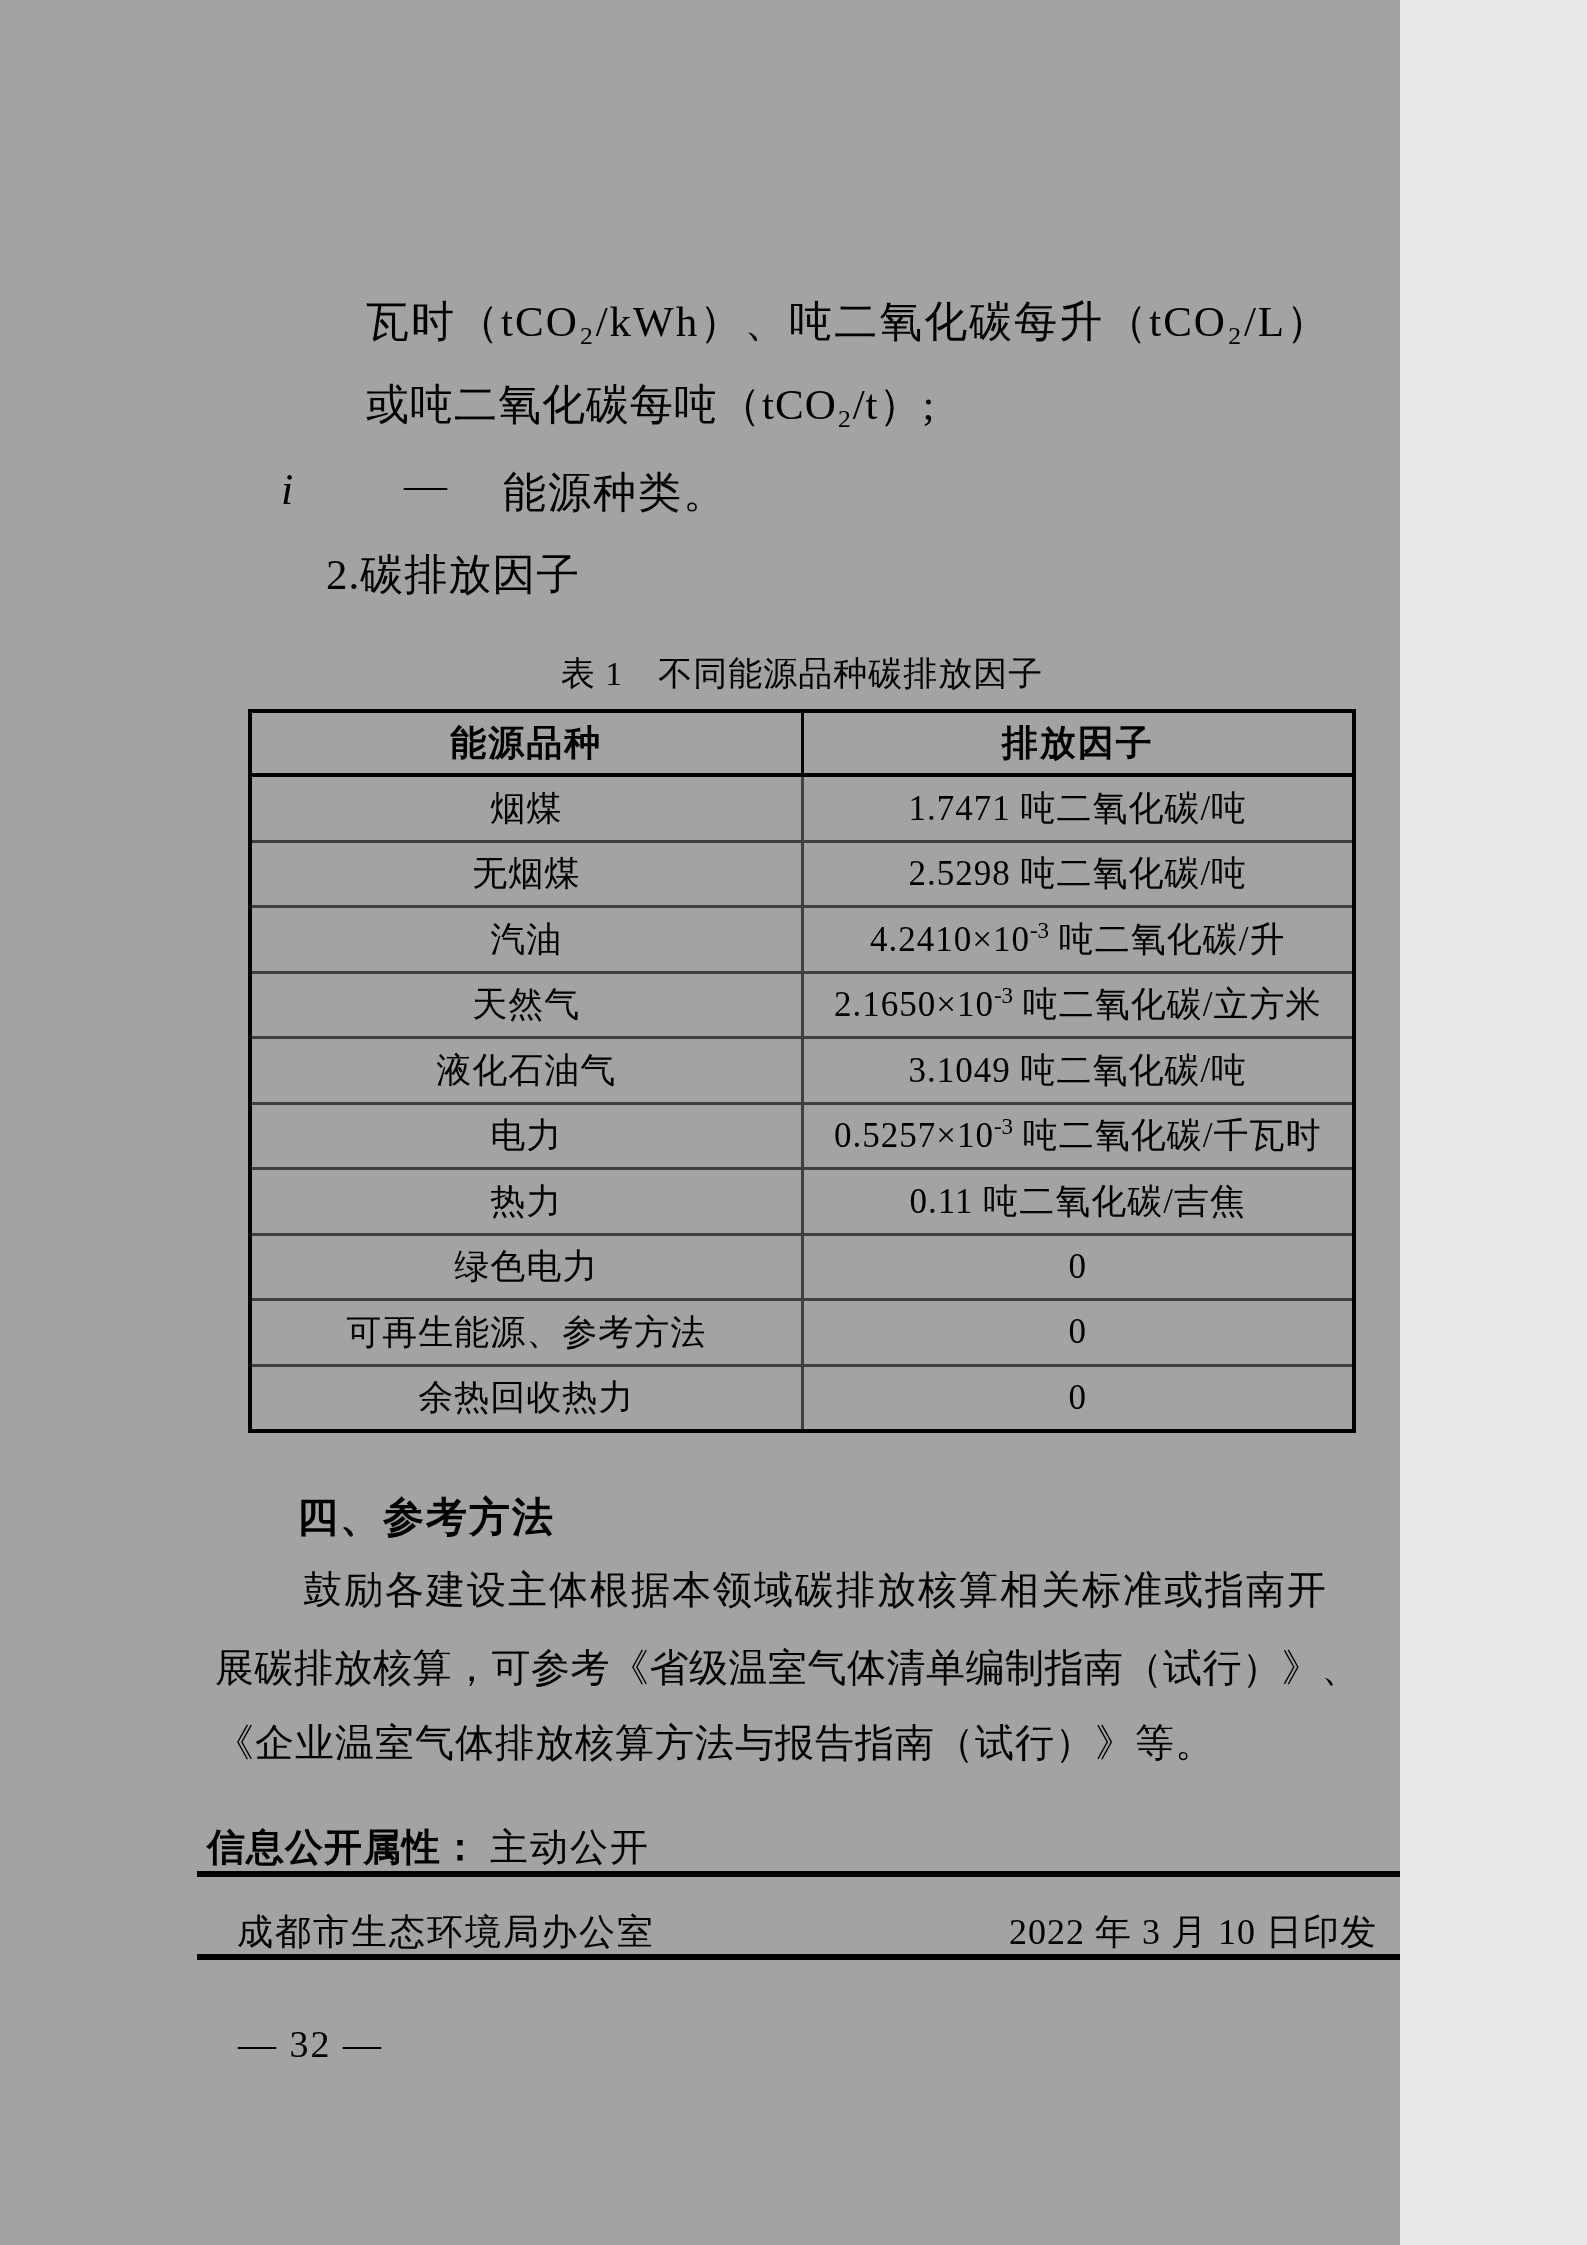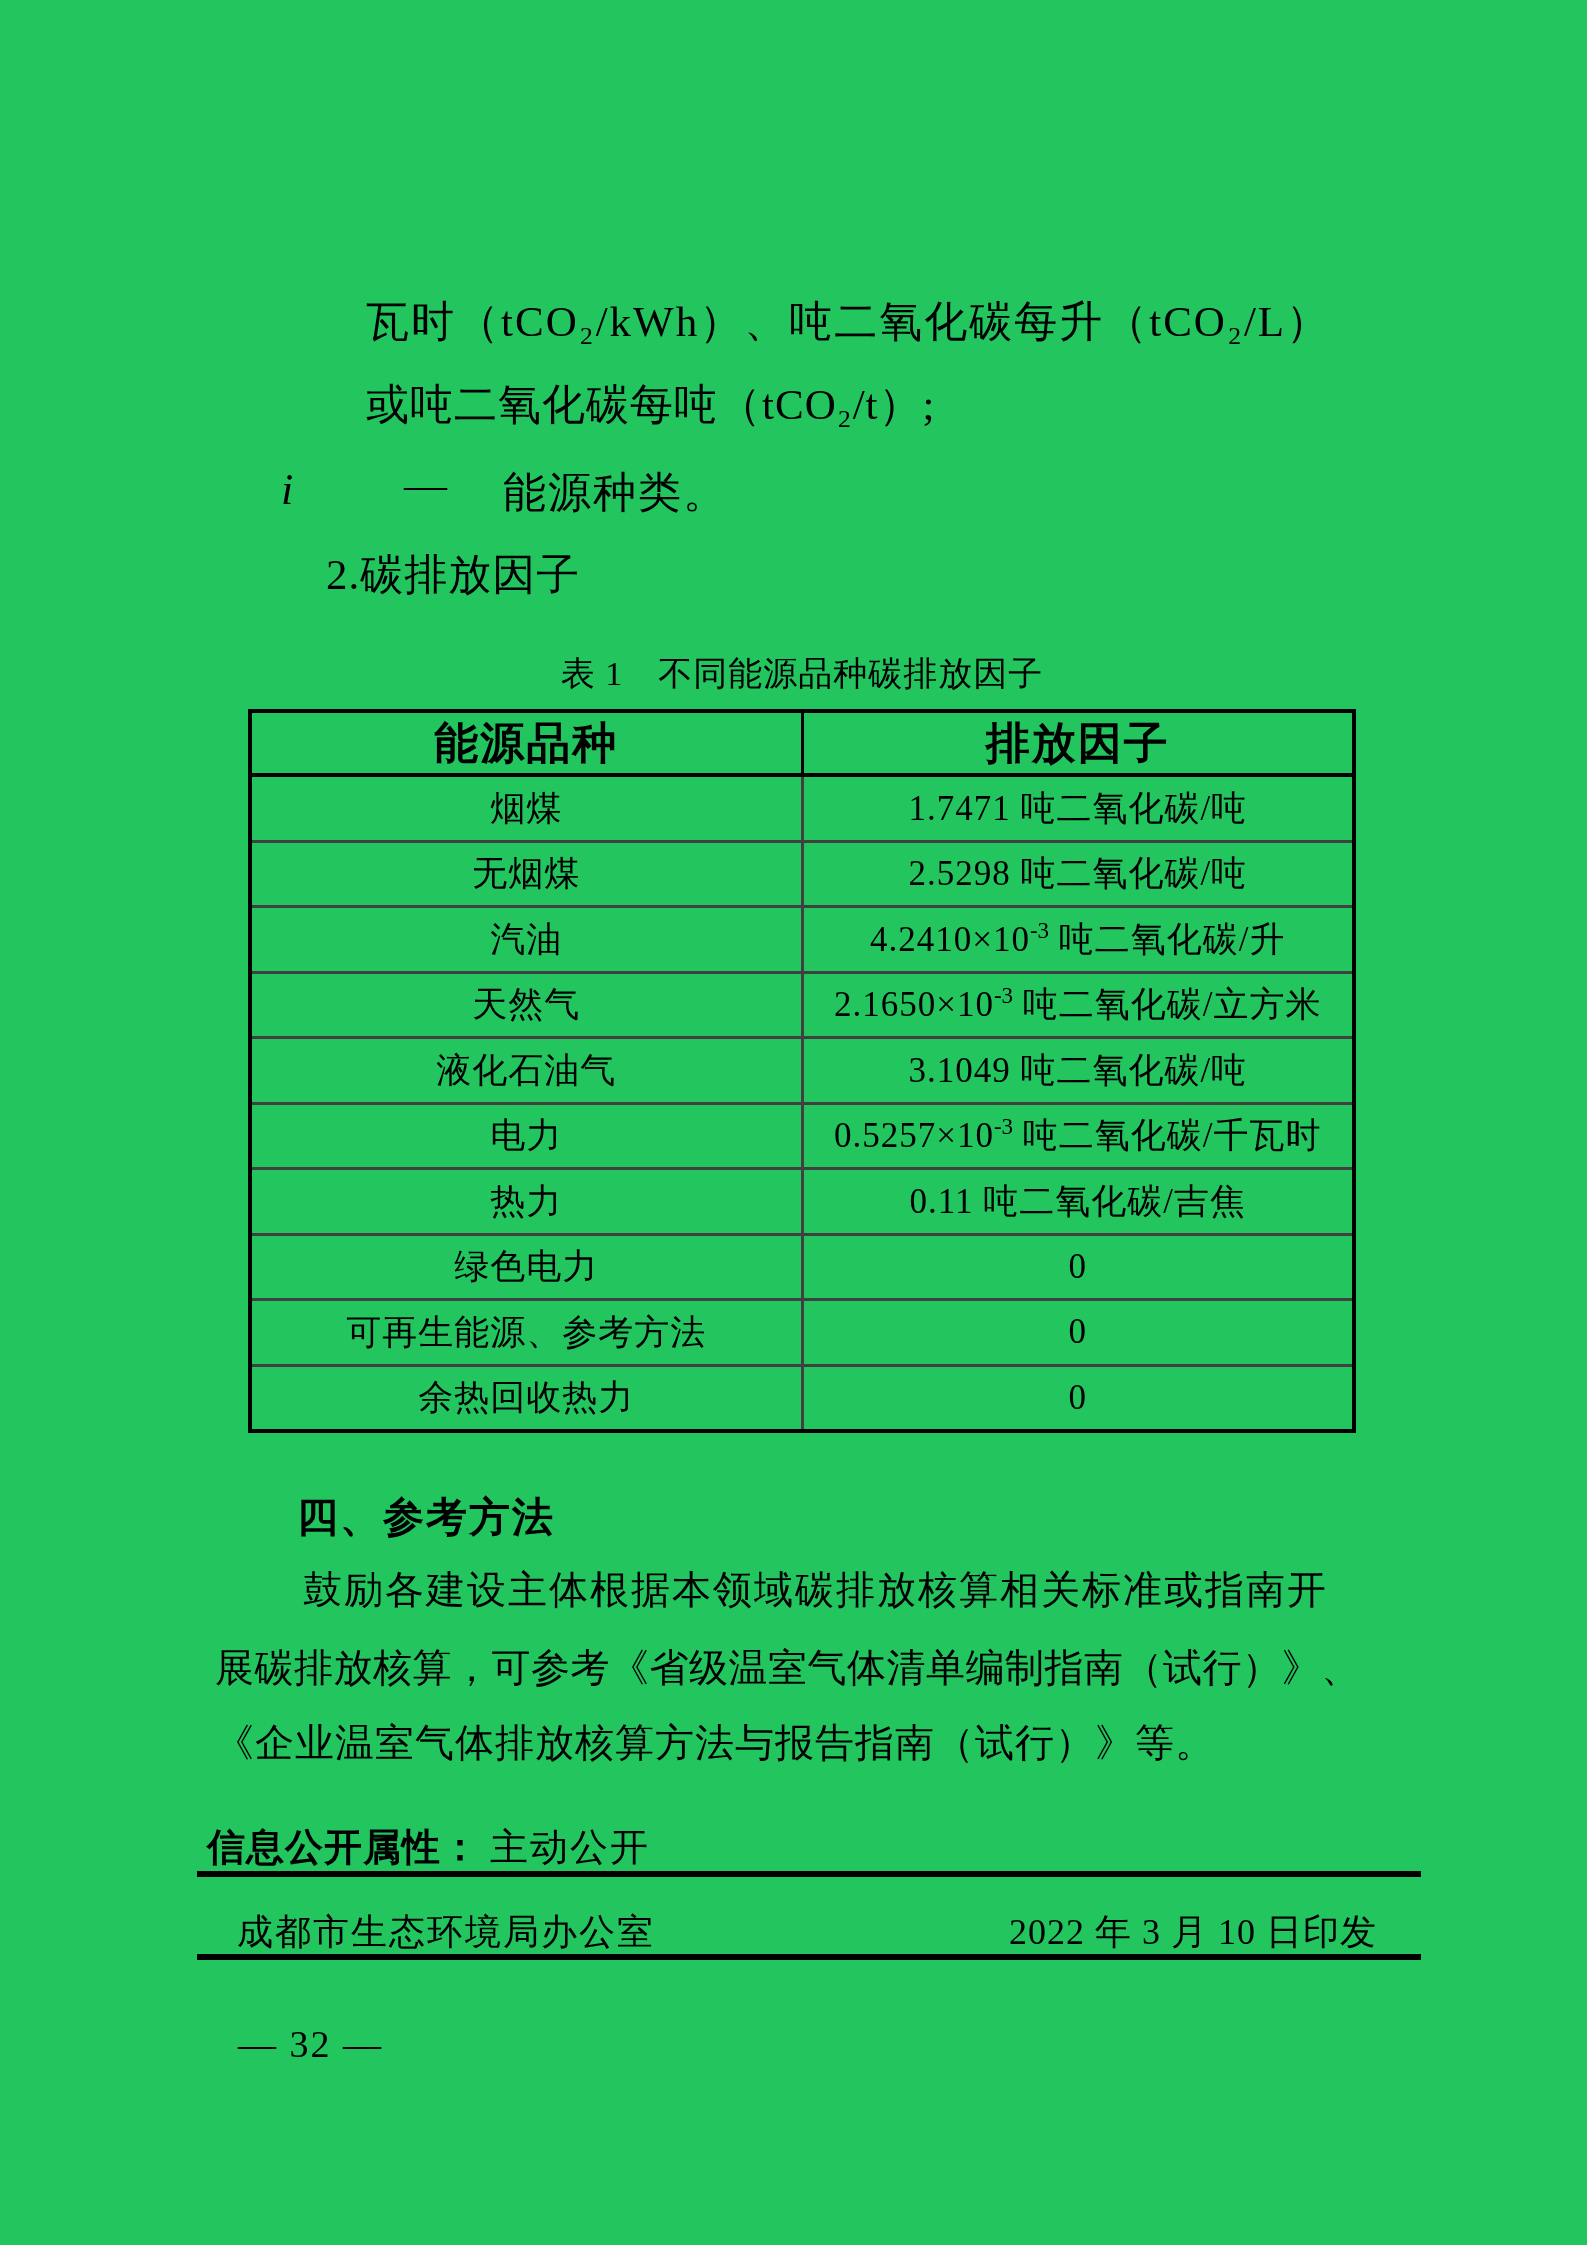--- a/index.html
+++ b/index.html
@@ -1,19 +1,19 @@
 <!DOCTYPE html>
 <html><head>
 <meta charset="utf-8">
 <style>
   html,body{margin:0;padding:0;background:#e8e8e8;}
   .page{
     position:relative;
-    width:1587px;height:2245px;
-    background:#22c55e;
+    width:1400px;height:2245px;
+    background:#a3a3a3;
     font-family:"Liberation Serif","DejaVu Serif",serif;
     color:#000;
     overflow:hidden;
   }
   .abs{position:absolute;white-space:nowrap;}
   .body-line{font-size:43px;line-height:1;}
   .l1{left:366px;top:300px;letter-spacing:2px;}
   .l2{left:366px;top:383px;letter-spacing:1px;}
   .var-i{left:281px;top:464px;font-size:44px;font-style:italic;}
   .var-dash{left:404px;top:460px;font-size:43px;}
@@ -25,21 +25,21 @@
   }
   table.factor-table{
     position:absolute;left:248px;top:709px;
     width:1108px;border-collapse:collapse;table-layout:fixed;
     border:4px solid #000;
   }
   table.factor-table th{
     width:51%;height:60px;
     border:3px solid #000;border-bottom:4px solid #000;
     font-family:Liberation Sans, sans-serif;
-    font-weight:bold;font-size:44px;letter-spacing:2px;
+    font-weight:bold;font-size:36px;letter-spacing:2px;
     text-align:center;vertical-align:middle;padding:0;
   }
   table.factor-table td{
     height:62.5px;border:3px solid #404040;
     font-size:35px;text-align:center;vertical-align:middle;
     padding:0;letter-spacing:1px;
   }
   table.factor-table td sup{font-size:23px;letter-spacing:0;}
   .section-heading{
     left:297px;top:1490px;

